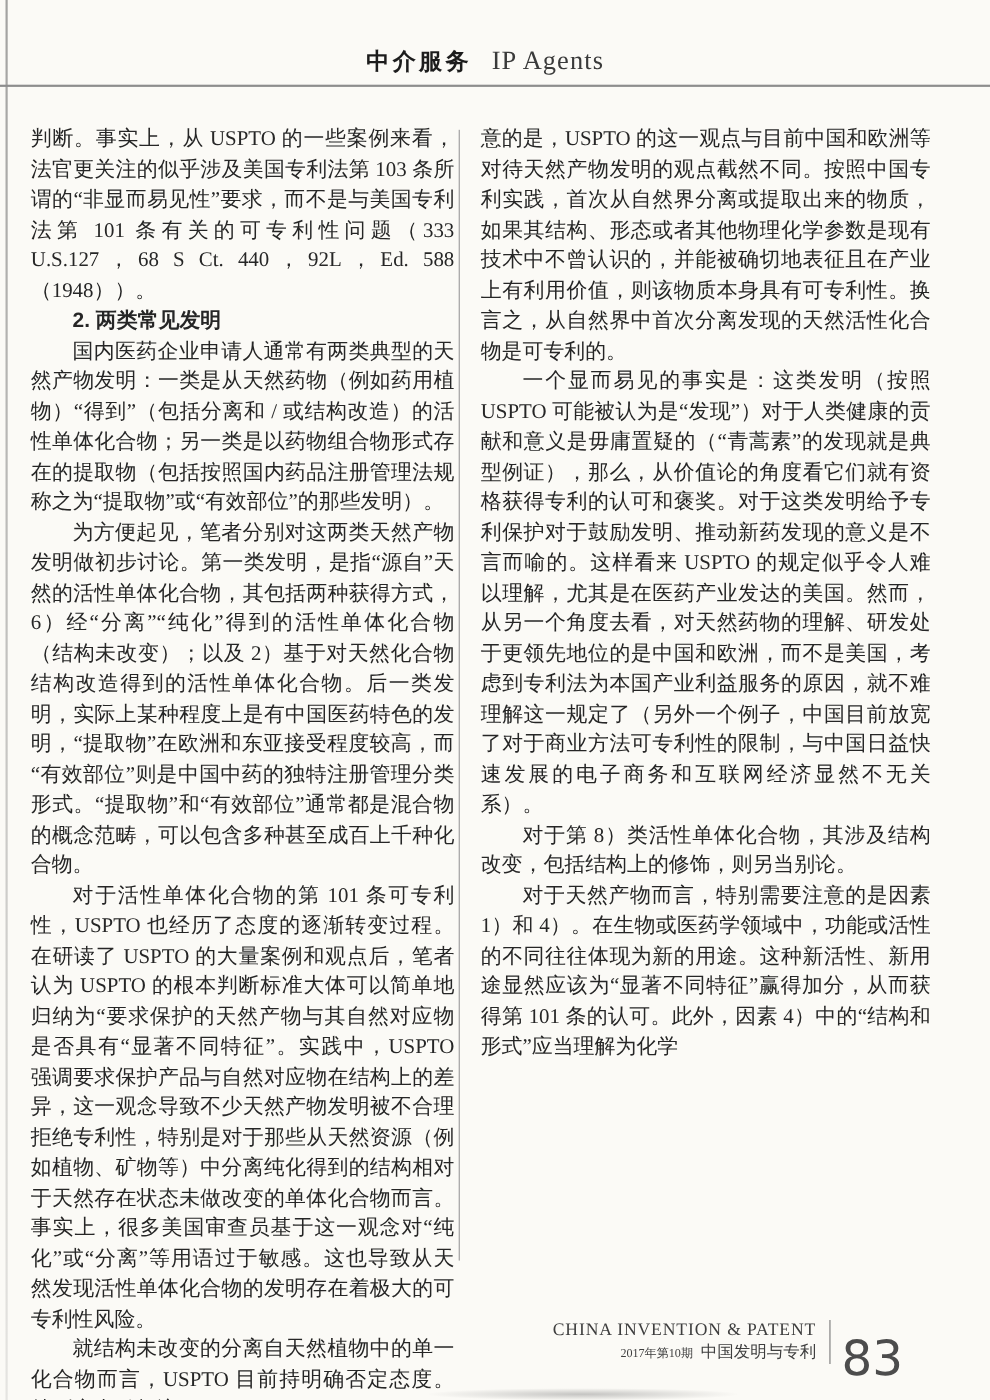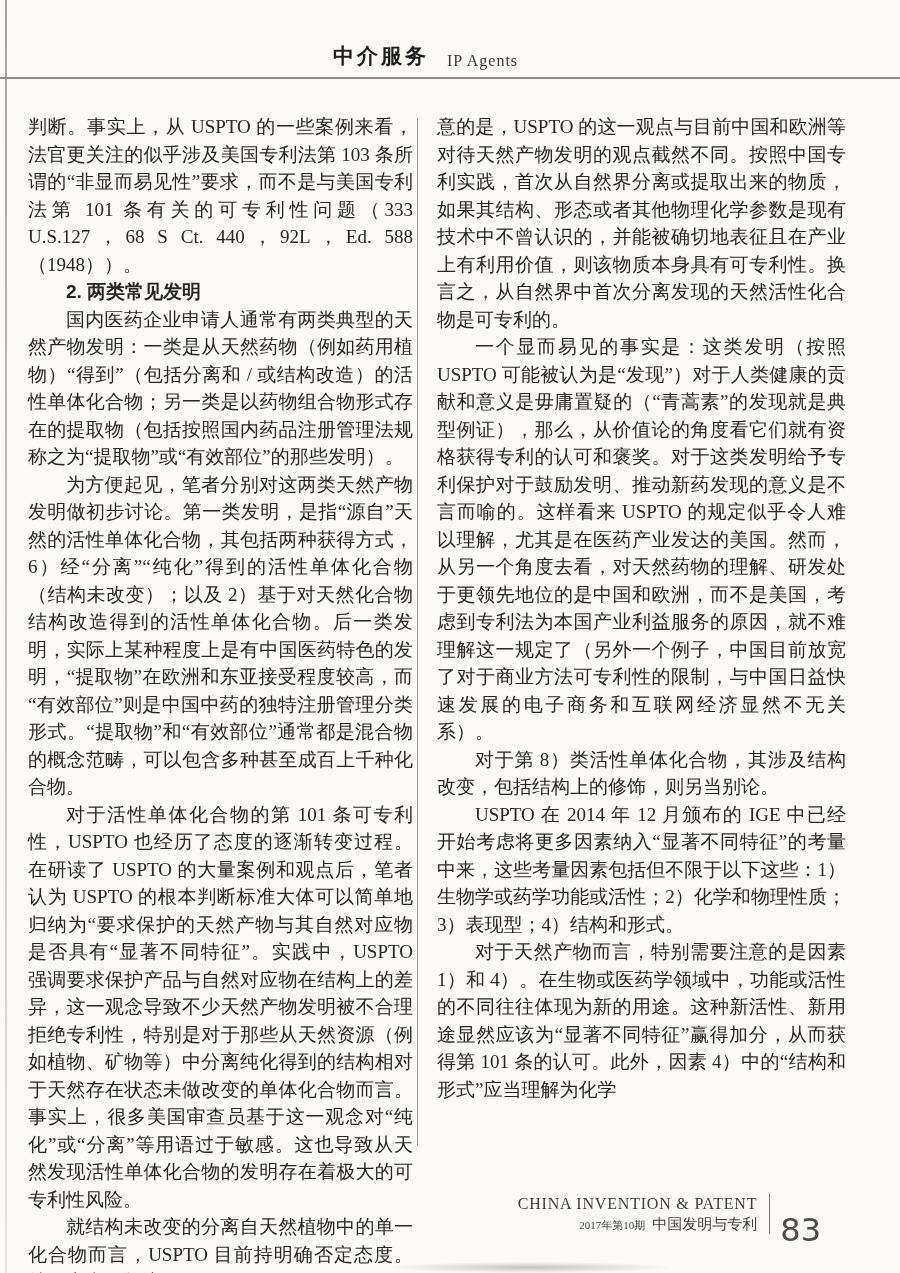--- a/index.html
+++ b/index.html
@@ -23,21 +23,21 @@
   }
   
   .page-header {
     position:absolute; top:42px; left:333px;
     display:flex; align-items:flex-end; gap:18px;
   }
   .section-cn {
     font-family:"Liberation Sans", sans-serif;
     font-weight:700; font-size:21px; letter-spacing:3px; color:#1c1c1c;
   }
-  .section-en { font-size:16px; color:#3a3a3a; letter-spacing:1px; }
+  .section-en { font-size:24px; color:#3a3a3a; letter-spacing:1px; }
   .header-rule {
     position:absolute; top:77px; left:0; width:900px; height:2px;
     background:#8d8d8d;
   }
   
   .col {
     position:absolute; top:113px;
     font-size:19px; line-height:27.5px;
     text-align:justify;
   }
@@ -58,21 +58,21 @@
     position:absolute; top:1182px; right:79px;
     display:flex; align-items:center;
   }
   .footer-text { text-align:right; line-height:1.3; color:#3e3e3e; white-space:nowrap; }
   .footer-en { font-size:16px; letter-spacing:.8px; }
   .footer-cn-line { font-size:15px; }
   .footer-issue { font-size:11px; margin-right:7px; }
   .footer-bar { width:1px; height:40px; background:#777; margin:0 10px 0 12px; }
   .page-number {
     font-family:"DejaVu Sans", sans-serif;
-    font-size:32px; line-height:1; color:#4c4c4c;margin-top:32px;
+    font-size:44px; line-height:1; color:#4c4c4c;margin-top:32px;
   }
 </style>
 </head>
 <body>
 
 <div class="scan-edge-left"></div>
 <div class="bottom-smudge"></div>
 
 <div class="page-header">
   <span class="section-cn">中介服务</span>
@@ -88,21 +88,20 @@
   <p>国内医药企业申请人通常有两类典型的天然产物发明：一类是从天然药物（例如药用植物）“得到”（包括分离和 / 或结构改造）的活性单体化合物；另一类是以药物组合物形式存在的提取物（包括按照国内药品注册管理法规称之为“提取物”或“有效部位”的那些发明）。</p>
   <p>为方便起见，笔者分别对这两类天然产物发明做初步讨论。第一类发明，是指“源自”天然的活性单体化合物，其包括两种获得方式，6）经“分离”“纯化”得到的活性单体化合物（结构未改变）；以及 2）基于对天然化合物结构改造得到的活性单体化合物。后一类发明，实际上某种程度上是有中国医药特色的发明，“提取物”在欧洲和东亚接受程度较高，而“有效部位”则是中国中药的独特注册管理分类形式。“提取物”和“有效部位”通常都是混合物的概念范畴，可以包含多种甚至成百上千种化合物。</p>
   <p>对于活性单体化合物的第 101 条可专利性，USPTO 也经历了态度的逐渐转变过程。在研读了 USPTO 的大量案例和观点后，笔者认为 USPTO 的根本判断标准大体可以简单地归纳为“要求保护的天然产物与其自然对应物是否具有“显著不同特征”。实践中，USPTO 强调要求保护产品与自然对应物在结构上的差异，这一观念导致不少天然产物发明被不合理拒绝专利性，特别是对于那些从天然资源（例如植物、矿物等）中分离纯化得到的结构相对于天然存在状态未做改变的单体化合物而言。事实上，很多美国审查员基于这一观念对“纯化”或“分离”等用语过于敏感。这也导致从天然发现活性单体化合物的发明存在着极大的可专利性风险。</p>
   <p>就结构未改变的分离自天然植物中的单一化合物而言，USPTO 目前持明确否定态度。特别应当引起注</p>
 </div>
 
 <div class="col col-right">
   <p class="cont">意的是，USPTO 的这一观点与目前中国和欧洲等对待天然产物发明的观点截然不同。按照中国专利实践，首次从自然界分离或提取出来的物质，如果其结构、形态或者其他物理化学参数是现有技术中不曾认识的，并能被确切地表征且在产业上有利用价值，则该物质本身具有可专利性。换言之，从自然界中首次分离发现的天然活性化合物是可专利的。</p>
   <p>一个显而易见的事实是：这类发明（按照 USPTO 可能被认为是“发现”）对于人类健康的贡献和意义是毋庸置疑的（“青蒿素”的发现就是典型例证），那么，从价值论的角度看它们就有资格获得专利的认可和褒奖。对于这类发明给予专利保护对于鼓励发明、推动新药发现的意义是不言而喻的。这样看来 USPTO 的规定似乎令人难以理解，尤其是在医药产业发达的美国。然而，从另一个角度去看，对天然药物的理解、研发处于更领先地位的是中国和欧洲，而不是美国，考虑到专利法为本国产业利益服务的原因，就不难理解这一规定了（另外一个例子，中国目前放宽了对于商业方法可专利性的限制，与中国日益快速发展的电子商务和互联网经济显然不无关系）。</p>
   <p>对于第 8）类活性单体化合物，其涉及结构改变，包括结构上的修饰，则另当别论。</p>
-  <p>USPTO 在 2014 年 12 月颁布的 IGE 中已经开始考虑将更多因素纳入“显著不同特征”的考量中来，这些考量因素包括但不限于以下这些：1）生物学或药学功能或活性；2）化学和物理性质；3）表现型；4）结构和形式。</p>
   <p>对于天然产物而言，特别需要注意的是因素 1）和 4）。在生物或医药学领域中，功能或活性的不同往往体现为新的用途。这种新活性、新用途显然应该为“显著不同特征”赢得加分，从而获得第 101 条的认可。此外，因素 4）中的“结构和形式”应当理解为化学</p>
 </div>
 
 <div class="page-footer">
   <div class="footer-text">
     <div class="footer-en">CHINA INVENTION &amp; PATENT</div>
     <div class="footer-cn-line">
       <span class="footer-issue">2017年第10期</span><span>中国发明与专利</span>
     </div>
   </div>

